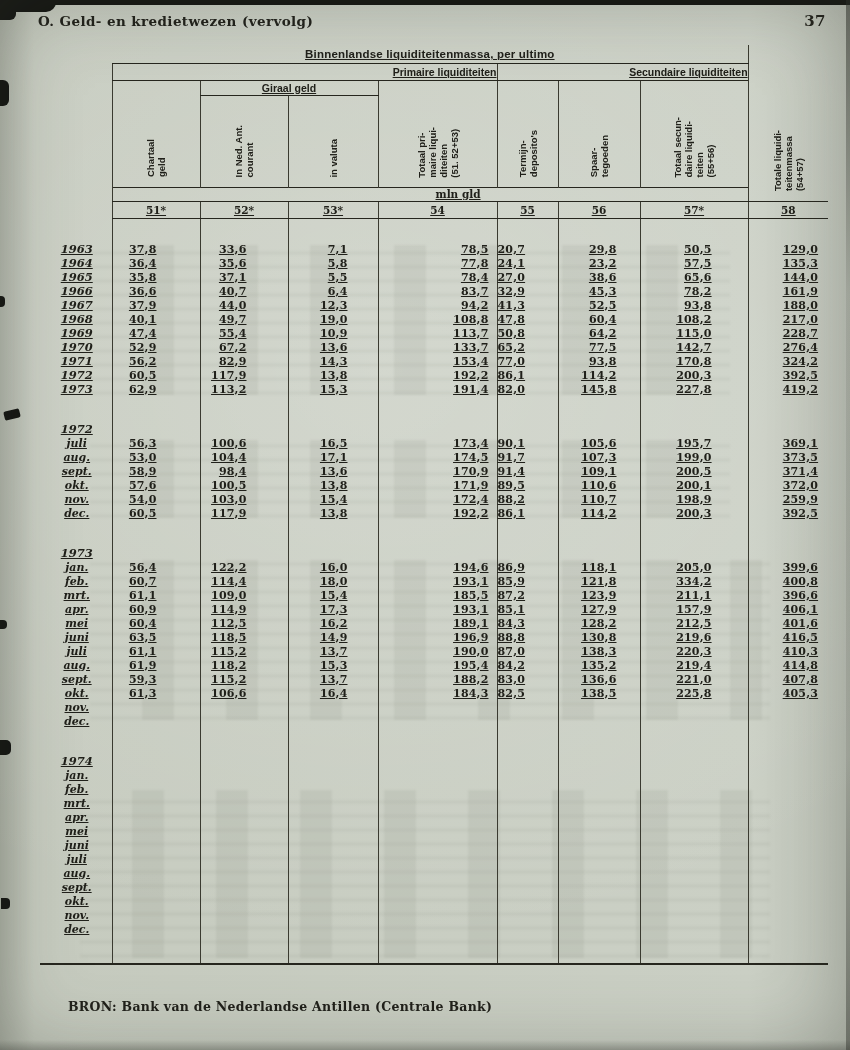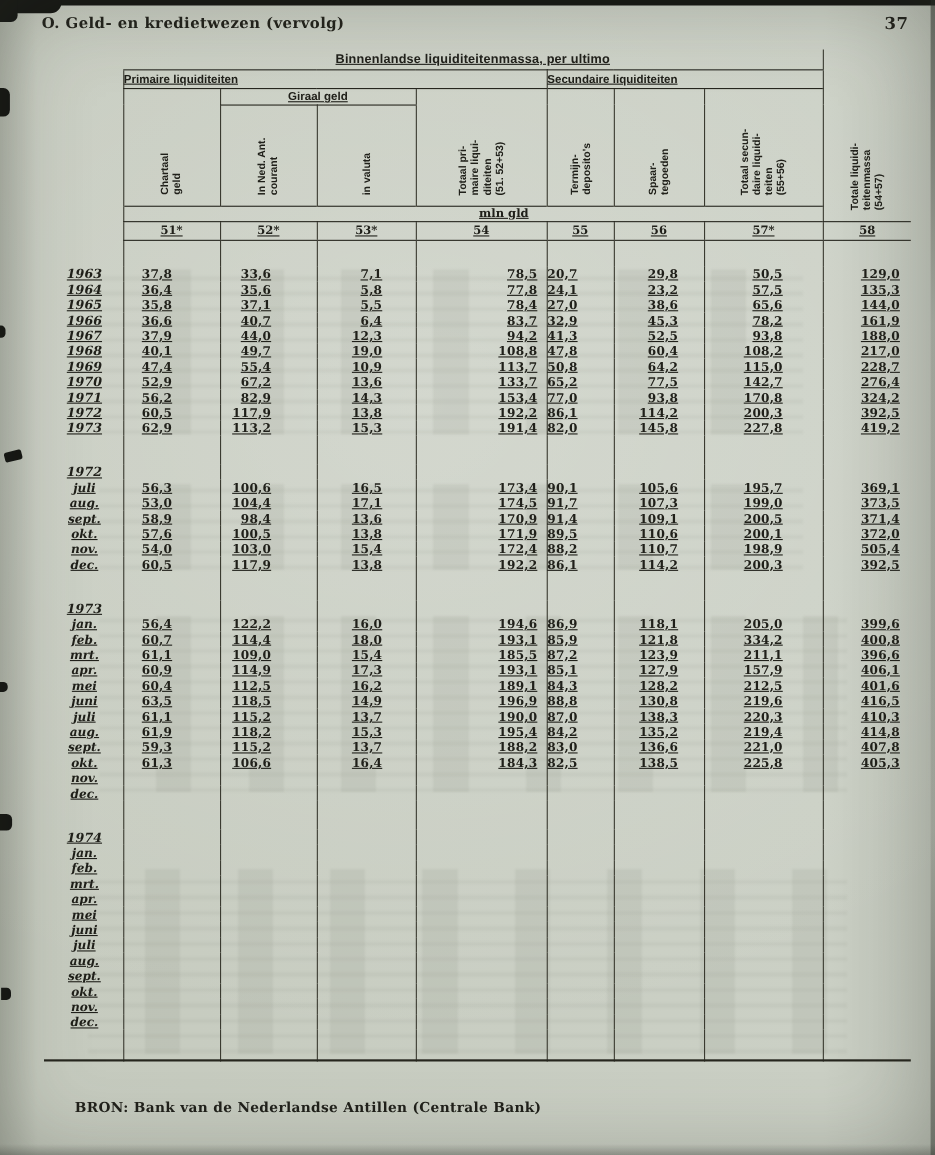--- a/index.html
+++ b/index.html
@@ -44,21 +44,21 @@
   .src{position:absolute;left:40px;top:999px;font:700 12.5px/15px "DejaVu Serif",serif;letter-spacing:.3px;margin-left:28px;}
 
   
   .tbl{position:absolute;left:40px;top:45px;}
   table{border-collapse:collapse;table-layout:fixed;width:788px;border-bottom:2.5px solid #26261e;text-decoration:underline;}
   th,td{padding:0;font-weight:700;}
   .bl{border-left:1.3px solid #3a3a30;}
   .hr1{height:18px}.hr2{height:17px}.hr3{height:15px}.hr4{height:92px}.hr5{height:14px}.hr6{height:17px}
   .h-title{font:700 11.5px "Liberation Sans",sans-serif;text-align:center;vertical-align:middle;
     border-bottom:1.6px solid #26261e;letter-spacing:.2px;}
-  .h-group{font:700 10.5px "Liberation Sans",sans-serif;text-align:left;vertical-align:middle;
+  .h-group{font:700 10.5px "Liberation Sans",sans-serif;text-align:right;vertical-align:middle;
     border-bottom:1.6px solid #26261e;}
   .h-sub{font:700 10.5px "Liberation Sans",sans-serif;text-align:center;vertical-align:middle;
     border-bottom:1.3px solid #26261e;}
   .roth{vertical-align:bottom;text-align:center;padding-bottom:5px;}
   .vtxt{display:inline-block;writing-mode:vertical-rl;transform:rotate(180deg);
     font:700 9.5px/11px "Liberation Sans",sans-serif;white-space:pre-line;text-align:left;}
   .c58h{border-bottom:1.3px solid #26261e;}
   .mln{font:700 10.5px "DejaVu Serif",serif;text-align:center;vertical-align:middle;padding-left:56px;
     border-top:1.3px solid #26261e;border-bottom:1.3px solid #26261e;}
   .cnum{font:700 10.5px "DejaVu Serif",serif;text-align:center;vertical-align:middle;border-bottom:1.3px solid #26261e;}
@@ -383,21 +383,21 @@
           </tr>
           <tr>
             <td class="lbl month">nov.</td>
             <td class="v bl c51">54,0</td>
             <td class="v bl c52">103,0</td>
             <td class="v bl c53">15,4</td>
             <td class="v bl c54">172,4</td>
             <td class="v bl c55">88,2</td>
             <td class="v bl c56">110,7</td>
             <td class="v bl c57">198,9</td>
-            <td class="v bl c58">505,4</td>
+            <td class="v bl c58">259,9</td>
           </tr>
           <tr>
             <td class="lbl month">dec.</td>
             <td class="v bl c51">60,5</td>
             <td class="v bl c52">117,9</td>
             <td class="v bl c53">13,8</td>
             <td class="v bl c54">192,2</td>
             <td class="v bl c55">86,1</td>
             <td class="v bl c56">114,2</td>
             <td class="v bl c57">200,3</td>

